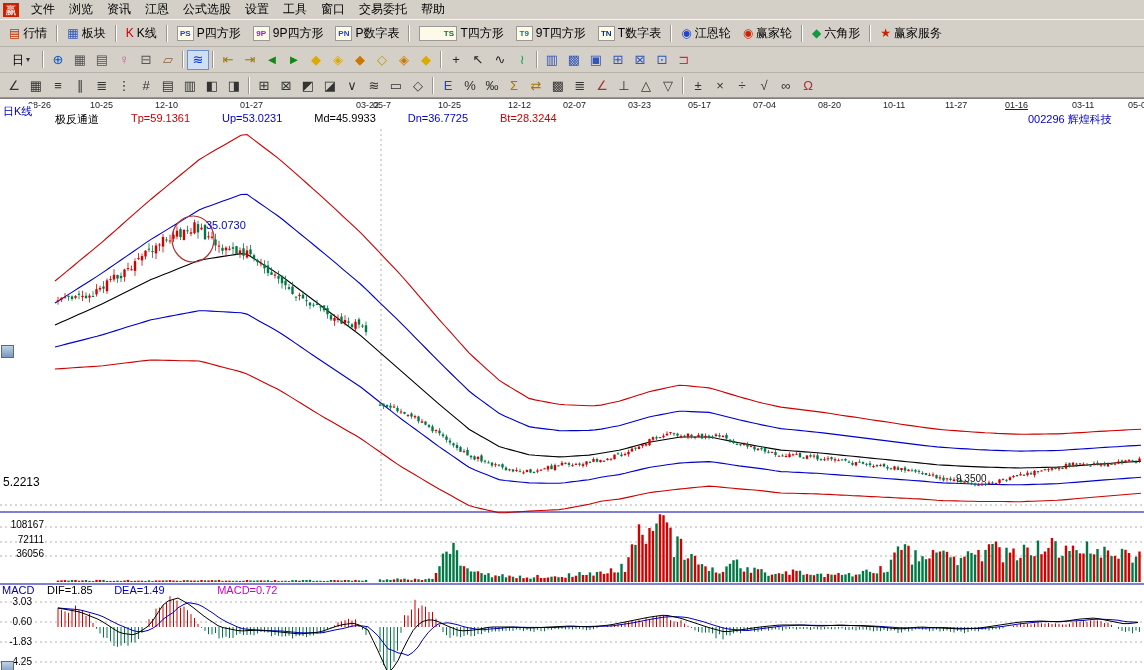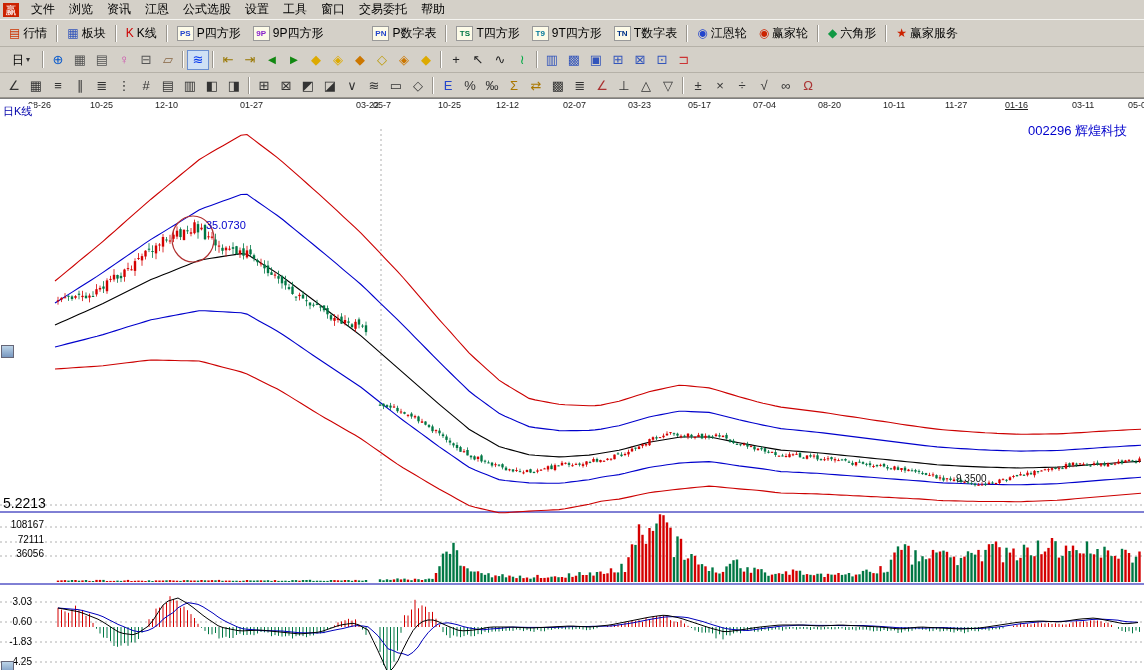--- a/index.html
+++ b/index.html
@@ -26,24 +26,24 @@
   .ibtn.active{border:1px solid #6b8fd0;background:#cfe0f5}
   .sep{width:0;height:17px;border-left:1px solid #9a968e;border-right:1px solid #ffffff;margin:0 3px}
   .chart{position:relative;width:1144px;height:576px;background:#fff;border-top:1px solid #7f7f7f}
   .chart svg{position:absolute;left:0;top:0;z-index:1}
   .ovl{position:absolute;z-index:2;white-space:nowrap}
   .dates{position:absolute;top:1px;left:0;right:0;height:11px;font-size:9px;color:#222;z-index:2}
   .date{position:absolute;top:0;white-space:nowrap}
   .kline-label{left:1px;top:5px;color:#0000aa;font-size:11px;background:#fff;padding:0 2px;z-index:3}
   .ind-header{left:55px;top:13px;font-size:11px;display:flex;gap:32px}
   .tp{color:#cc0000}.up{color:#0000cc}.md{color:#000}.dn{color:#0000cc}.bt{color:#cc0000}
-  .stock-label{left:1028px;top:23px;width:114px;color:#0000cc;font-size:13px;overflow:hidden}
+  .stock-label{left:1028px;top:13px;width:114px;color:#0000cc;font-size:11px;overflow:hidden}
   .annot.peak{left:206px;top:120px;color:#0000cc;font-size:11px}
   .annot.low{left:956px;top:374px;color:#111;font-size:10px}
-  .price-label{left:3px;top:396px;font-size:14px}
+  .price-label{left:3px;top:376px;font-size:12px}
   .vol-label{width:42px;text-align:right;left:2px;font-size:10px}
   .v1{top:420px}.v2{top:435px}.v3{top:449px}
   .macd-header{left:2px;top:485px;font-size:11px}
   .m-name{display:inline-block;width:42px;color:#0000a0}
   .m-dif{display:inline-block;width:64px;color:#000}
   .m-dea{display:inline-block;width:100px;color:#0000cc}
   .m-macd{color:#cc00cc}
   .macd-label{width:32px;text-align:right;left:0;font-size:10px}
   .m1{top:497px}.m2{top:517px}.m3{top:537px}.m4{top:557px}
   .gadget{width:11px;height:11px;left:1px;border:1px solid #667;background:linear-gradient(#bcd4e8,#7898c0)}
@@ -86,26 +86,26 @@
       <span class="sep"></span>
       <button class="tbtn">
         <span class="badge" style="color: rgb(34, 68, 204);">PS</span>
         <span class="tlabel">P四方形</span>
       </button>
       <button class="tbtn">
         <span class="badge" style="color: rgb(136, 34, 204);">9P</span>
         <span class="tlabel">9P四方形</span>
       </button>
       <button class="tbtn">
-        <span class="badge" style="color: rgb(34, 68, 204); margin-left: 37px;">PN</span>
+        <span class="badge" style="color: rgb(34, 68, 204);">PN</span>
         <span class="tlabel">P数字表</span>
       </button>
       <span class="sep"></span>
       <button class="tbtn">
-        <span class="badge" style="color: rgb(0, 119, 68);">TS</span>
+        <span class="badge" style="color: rgb(0, 119, 68); padding-left: 21px;">TS</span>
         <span class="tlabel">T四方形</span>
       </button>
       <button class="tbtn">
         <span class="badge" style="color: rgb(0, 119, 153);">T9</span>
         <span class="tlabel">9T四方形</span>
       </button>
       <button class="tbtn">
         <span class="badge" style="color: rgb(0, 51, 136);">TN</span>
         <span class="tlabel">T数字表</span>
       </button>
@@ -1455,40 +1455,54 @@
         <ellipse cx="193" cy="140" rx="21" ry="23" fill="none" stroke="#b03030" stroke-width="1.2"></ellipse>
       </svg>
     <div class="dates">
         <span class="date" style="left: 28px;">08-26</span>
         <span class="date" style="left: 90px;">10-25</span>
         <span class="date" style="left: 155px;">12-10</span>
         <span class="date" style="left: 240px;">01-27</span>
         <span class="date" style="left: 308px; margin-left: 48px;">03-22</span>
         <span class="date" style="left: 373px;">05-7</span>
         <span class="date" style="left: 438px;">10-25</span>
-        <span class="date" style="left: 496px;">12-12</span>
+        <span class="date" style="left: 508px;">12-12</span>
         <span class="date" style="left: 563px;">02-07</span>
         <span class="date" style="left: 628px;">03-23</span>
         <span class="date" style="left: 688px;">05-17</span>
         <span class="date" style="left: 753px;">07-04</span>
         <span class="date" style="left: 818px;">08-20</span>
         <span class="date" style="left: 883px;">10-11</span>
         <span class="date" style="left: 945px;">11-27</span>
         <span class="date" style="left: 1005px; text-decoration: underline;">01-16</span>
         <span class="date" style="left: 1072px;">03-11</span>
         <span class="date" style="left: 1128px;">05-0</span>
       </div>
     <div class="ovl kline-label">日K线</div>
+    <div class="ovl ind-header">
+      <span>极反通道</span>
+      <span class="tp">Tp=59.1361</span>
+      <span class="up">Up=53.0231</span>
+      <span class="md">Md=45.9933</span>
+      <span class="dn">Dn=36.7725</span>
+      <span class="bt">Bt=28.3244</span>
+    </div>
     <div class="ovl stock-label">002296 辉煌科技</div>
     <div class="ovl annot peak">35.0730</div>
     <div class="ovl annot low">9.3500</div>
     <div class="ovl price-label">5.2213</div>
     <div class="ovl vol-label v1">108167</div>
     <div class="ovl vol-label v2">72111</div>
     <div class="ovl vol-label v3">36056</div>
+    <div class="ovl macd-header">
+      <span class="m-name">MACD</span>
+      <span class="m-dif">DIF=1.85</span>
+      <span class="m-dea">DEA=1.49</span>
+      <span class="m-macd">MACD=0.72</span>
+    </div>
     <div class="ovl macd-label m1">3.03</div>
     <div class="ovl macd-label m2">0.60</div>
     <div class="ovl macd-label m3">-1.83</div>
     <div class="ovl macd-label m4">-4.25</div>
     <div class="ovl gadget g1"></div>
     <div class="ovl gadget g2"></div>
   </div>
 </div>
 
 </body></html>

